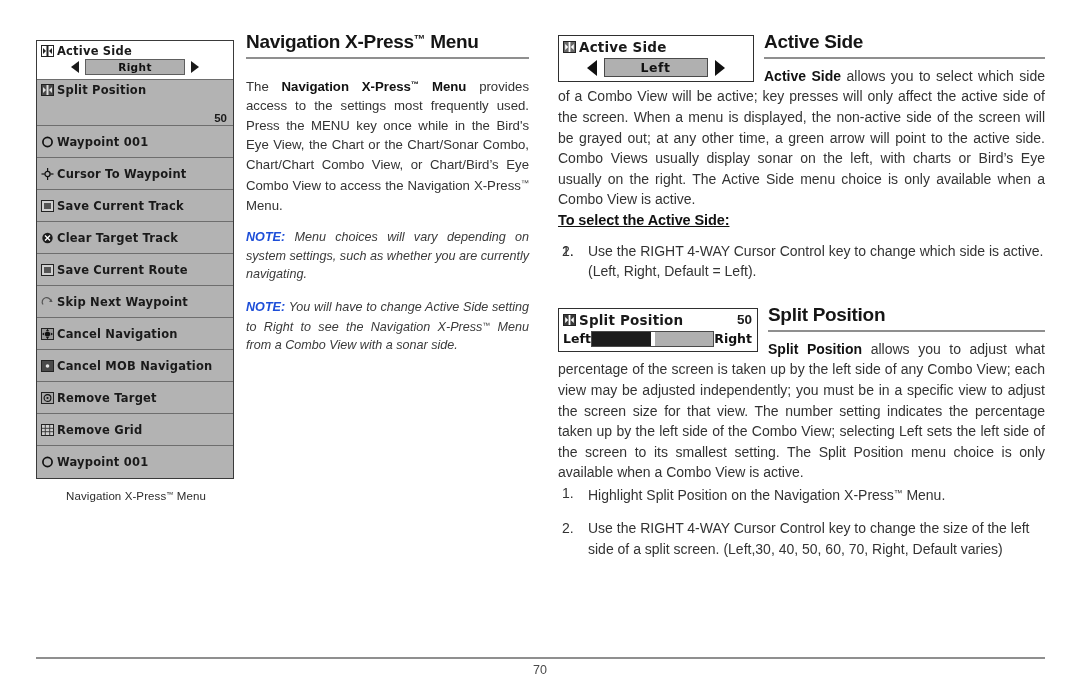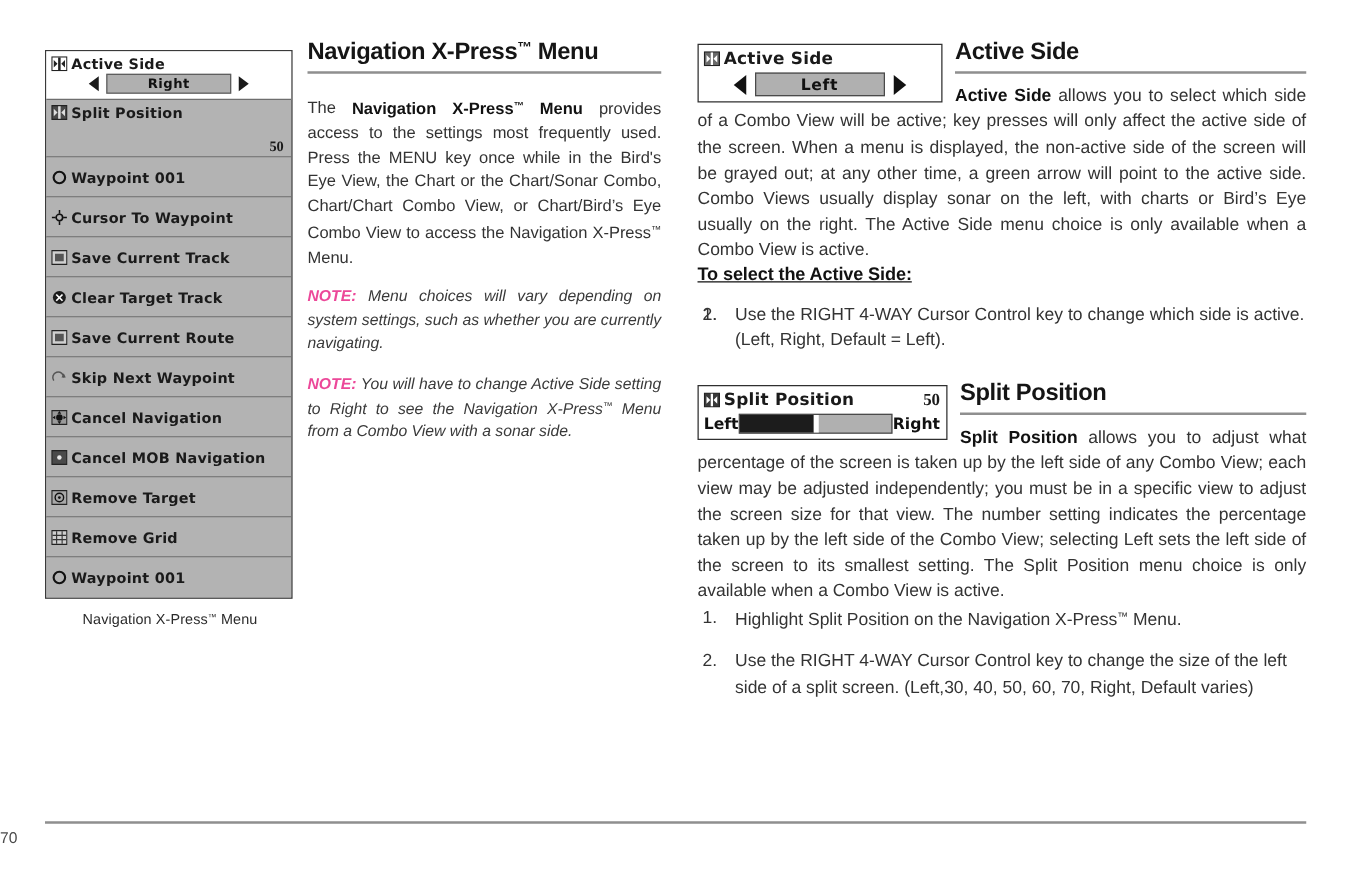--- a/index.html
+++ b/index.html
@@ -60,21 +60,21 @@
   }
   .lcd-text {
     font-family: "DejaVu Sans", sans-serif;
     font-size: 11.5px;
     font-weight: bold;
     color: #1a1a1a;
     letter-spacing: 0.2px;
     margin-left: 3px;
   }
   .lcd-num {
-    font-family: Liberation Serif, serif;
+    font-family: Liberation Sans, sans-serif;
     font-size: 11.5px;
     font-weight: bold;
     color: #1a1a1a;
     position: absolute;
     right: 6px;
   }
   .lcd-num.below {
     right: 6px;
     bottom: 1px;
     top: auto;
@@ -162,21 +162,21 @@
     margin: 0 0 14px 0;
     font-size: 12.6px;
     line-height: 18.4px;
     text-align: justify;
     font-style: italic;
     color: #3a3a3a;
   }
   p.note .nlab {
     font-style: italic;
     font-weight: bold;
-    color: #ec4899;
+    color: #1d4ed8;
   }
 
   
   .right-col {
     position: absolute;
     left: 558px;
     top: 32px;
     width: 487px;
   }
   .rsec { position: relative; }
@@ -322,21 +322,21 @@
     top: 657px;
     width: 1009px;
     height: 2px;
     background: #8f8f8f;
   }
   .page-num {
     position: absolute;
     left: 0;
     top: 663px;
     width: 1080px;
-    text-align: left;
+    text-align: center;
     font-size: 12.5px;
     color: #4a4a4a;
   }
 </style>
 </head>
 <body>
 
 <div class="page">
 
   <div class="menu-col">

